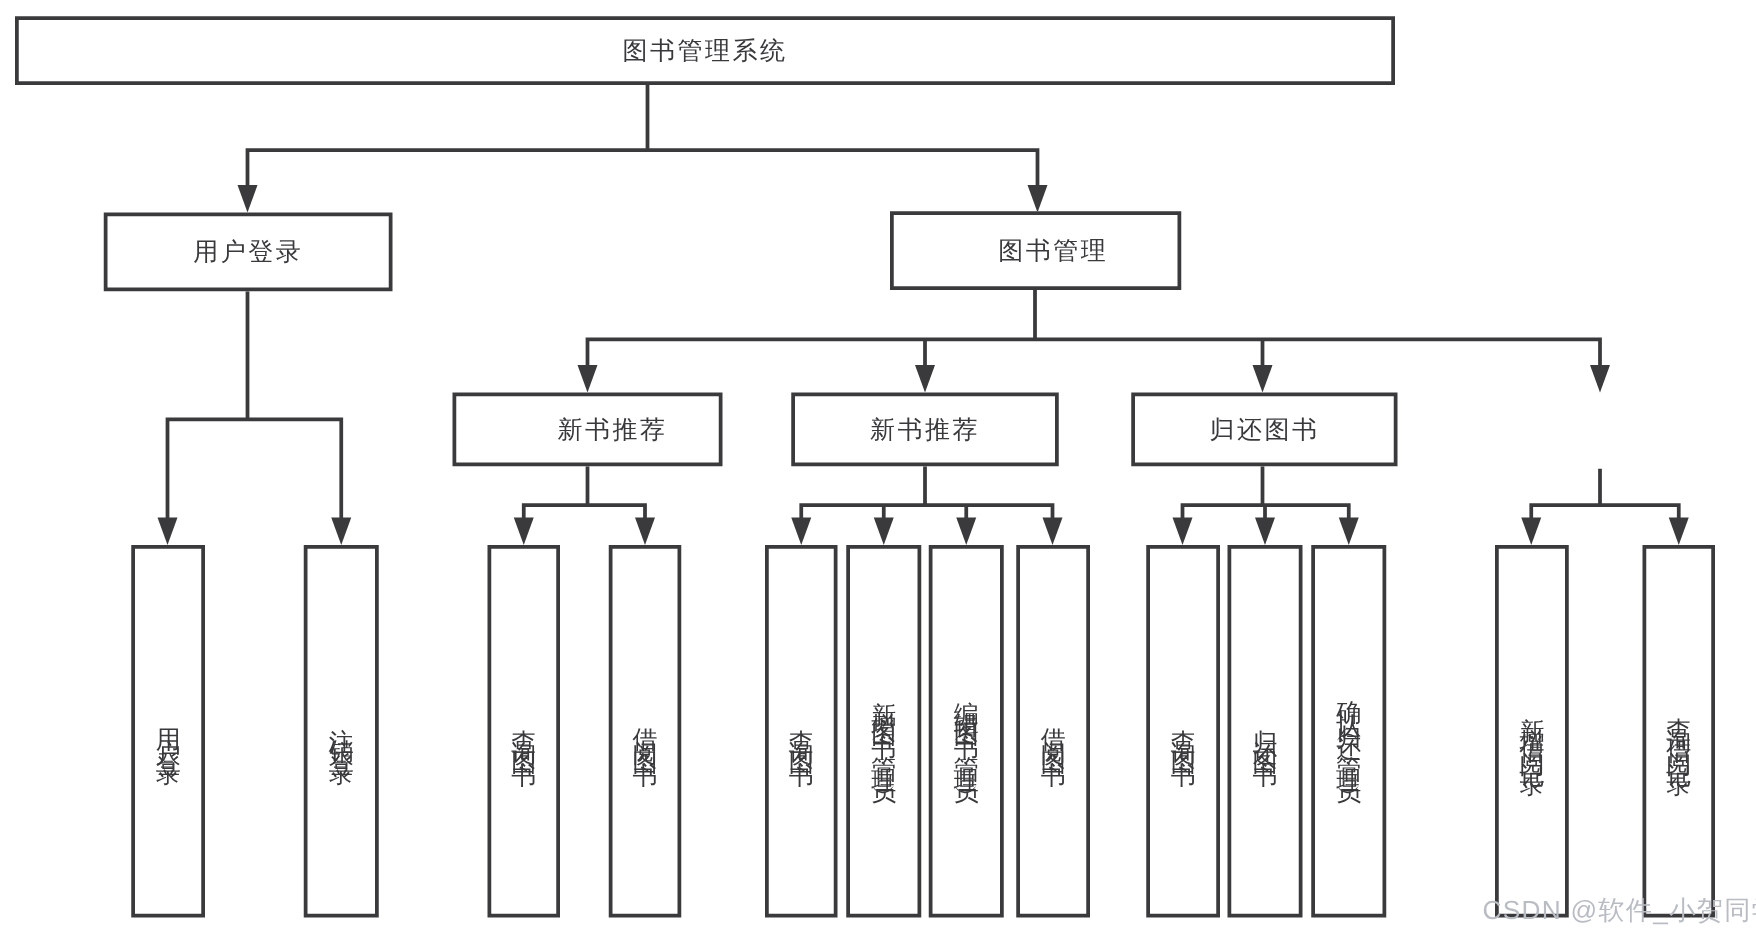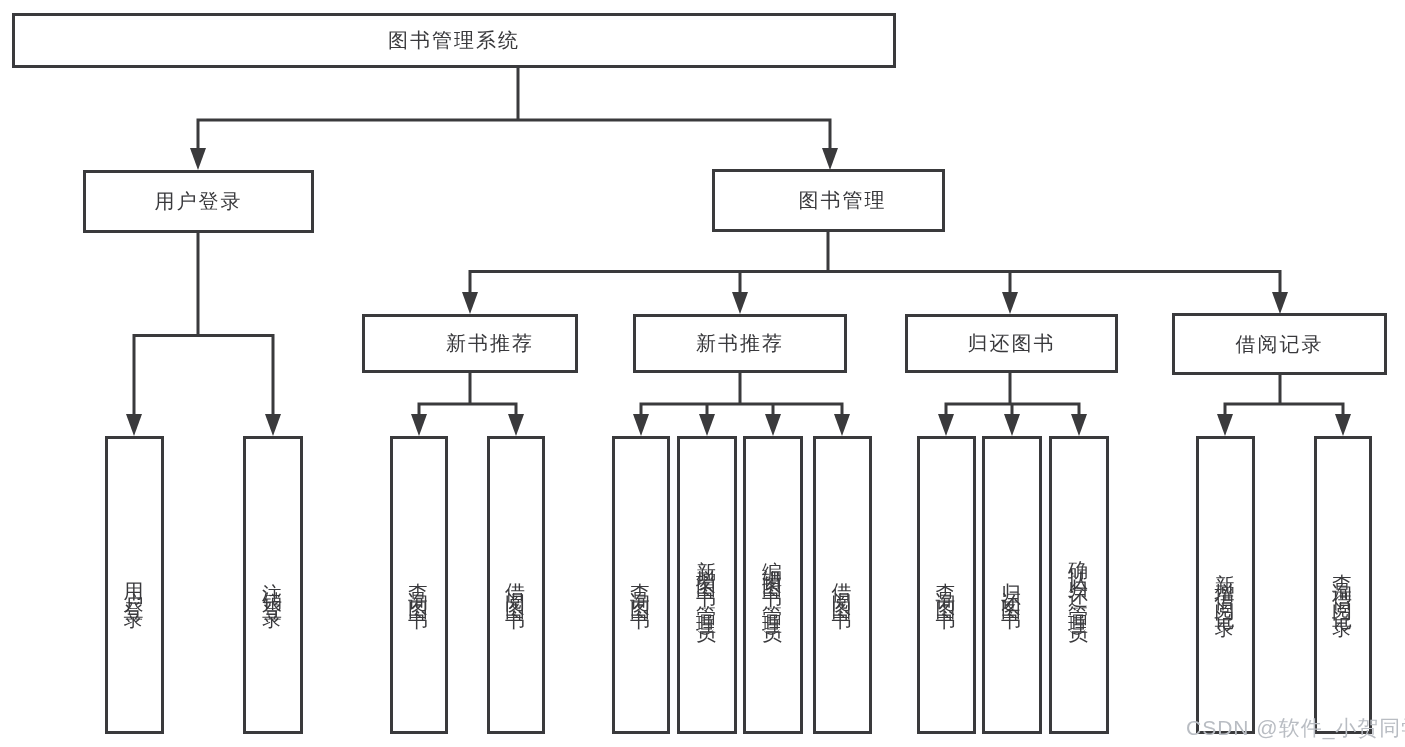--- a/index.html
+++ b/index.html
@@ -87,42 +87,39 @@
       <polygon points="1004,414 1020,414 1012,436"></polygon>
       <polygon points="1071,414 1087,414 1079,436"></polygon>
     </g>
     <g>
       <path d="M1280 375 V405.5 M1223.5 404 H1344.5 M1225 404 V418 M1343 404 V418"></path>
       <polygon points="1217,414 1233,414 1225,436"></polygon>
       <polygon points="1335,414 1351,414 1343,436"></polygon>
     </g>
   </svg>
 
-  <div class="node" style="left:12px;top:13px;width:884px;height:55px;">
+  <div class="node" style="left:12px;top:13px;width:1104px;height:55px;">
     <span>图书管理系统</span>
   </div>
 
   <div class="node" style="left:83px;top:170px;width:231px;height:63px;">
     <span>用户登录</span>
   </div>
   <div class="node" style="left:712px;top:169px;width:233px;height:63px;padding-left:28px;">
     <span>图书管理</span>
   </div>
 
   <div class="node" style="left:362px;top:314px;width:216px;height:59px;padding-left:40px;">
     <span>新书推荐</span>
   </div>
   <div class="node" style="left:633px;top:314px;width:214px;height:59px;">
     <span>新书推荐</span>
   </div>
   <div class="node" style="left:905px;top:314px;width:213px;height:59px;">
     <span>归还图书</span>
-  </div>
-  <div class="node" style="left:1172px;top:313px;width:215px;height:62px;">
-    <span>借阅记录</span>
   </div>
 
   <div class="node vnode" style="left:105px;top:436px;width:59px;height:298px;">
     <span>用户登录</span>
   </div>
   <div class="node vnode" style="left:243px;top:436px;width:60px;height:298px;">
     <span>注销登录</span>
   </div>
 
   <div class="node vnode" style="left:390px;top:436px;width:58px;height:298px;">

